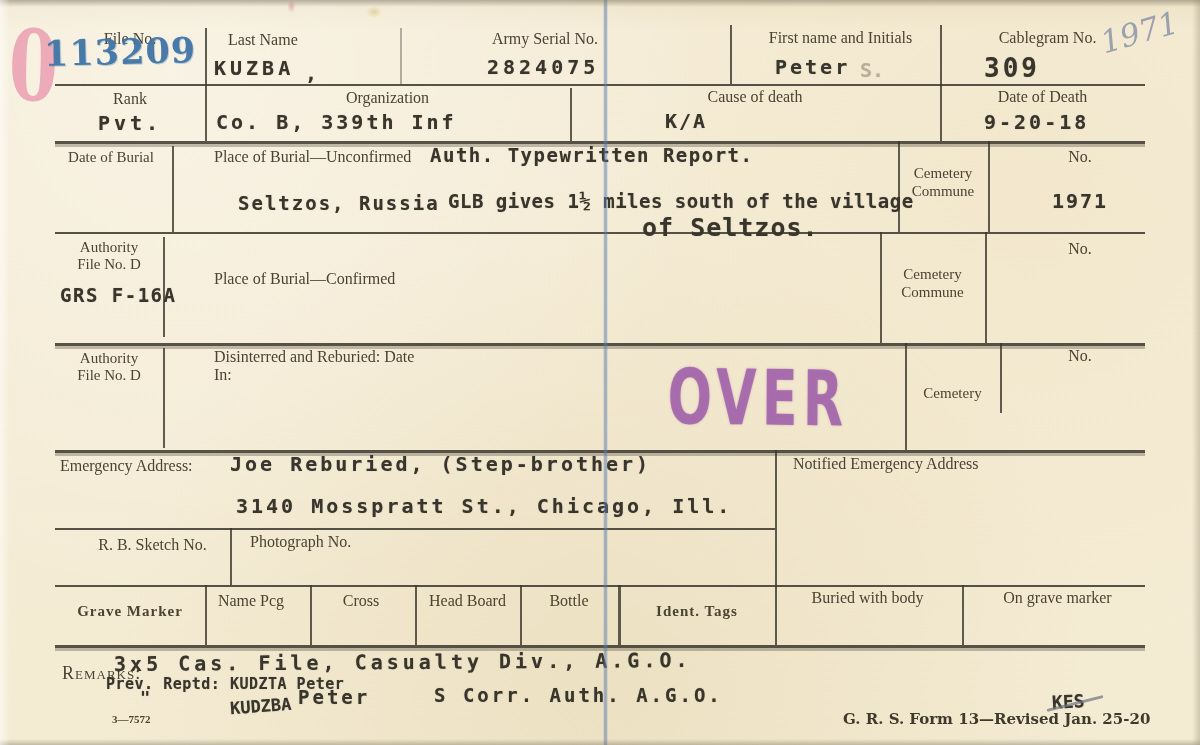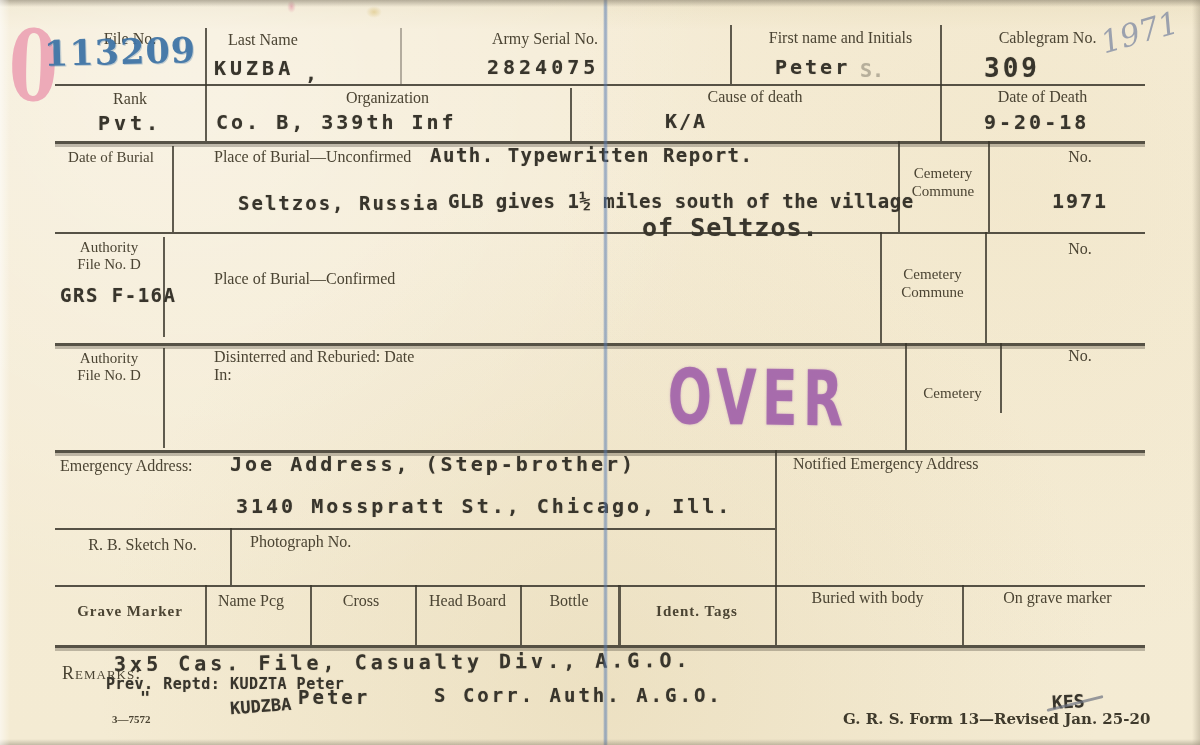--- a/index.html
+++ b/index.html
@@ -95,27 +95,27 @@
   <div class="abs lab" style="left:214px;top:366px;">In:</div>
   <div class="abs" style="left:668px;top:352px;font-family:'DejaVu Sans',sans-serif;font-weight:bold;font-size:58px;letter-spacing:6px;color:rgba(157,92,168,.8);transform:scale(.9,1.32) rotate(.5deg);transform-origin:left top;text-shadow:0 0 2px rgba(157,92,168,.45);">OVER</div>
   <div class="abs lab c" style="left:905px;top:385px;width:95px;font-size:15px;">Cemetery</div>
   <div class="abs lab c" style="left:1040px;top:347px;width:80px;">No.</div>
   <div class="abs vl" style="left:163px;top:348px;height:100px;"></div>
   <div class="abs vl" style="left:905px;top:343px;height:107px;"></div>
   <div class="abs vl" style="left:1000px;top:343px;height:70px;"></div>
   <div class="abs hl bold" style="left:55px;top:450px;width:1090px;"></div>
 
   <div class="abs lab" style="left:60px;top:457px;">Emergency Address:</div>
-  <div class="abs type" style="left:230px;top:452px;letter-spacing:3px;">Joe Address, (Step-brother)</div>
+  <div class="abs type" style="left:230px;top:452px;letter-spacing:3px;">Joe Reburied, (Step-brother)</div>
   <div class="abs type" style="left:236px;top:494px;letter-spacing:3px;">3140 Mosspratt St., Chicago, Ill.</div>
   <div class="abs lab" style="left:793px;top:455px;">Notified Emergency Address</div>
   <div class="abs vl" style="left:775px;top:450px;height:195px;"></div>
   <div class="abs hl" style="left:55px;top:528px;width:720px;"></div>
 
-  <div class="abs lab c" style="left:55px;top:536px;width:175px;text-align:center;">R. B. Sketch No.</div>
+  <div class="abs lab c" style="left:65px;top:536px;width:175px;text-align:center;">R. B. Sketch No.</div>
   <div class="abs lab" style="left:250px;top:533px;">Photograph No.</div>
   <div class="abs vl" style="left:230px;top:528px;height:57px;"></div>
   <div class="abs hl" style="left:55px;top:585px;width:1090px;"></div>
 
   <div class="abs lab c" style="left:60px;top:603px;width:140px;font-weight:bold;font-size:15px;letter-spacing:1px;text-align:center;">Grave Marker</div>
   <div class="abs lab c" style="left:205px;top:592px;width:92px;">Name Pcg</div>
   <div class="abs lab c" style="left:310px;top:592px;width:102px;">Cross</div>
   <div class="abs lab c" style="left:415px;top:592px;width:105px;">Head Board</div>
   <div class="abs lab c" style="left:520px;top:592px;width:98px;">Bottle</div>
   <div class="abs lab c" style="left:622px;top:603px;width:150px;font-weight:bold;font-size:15px;letter-spacing:1px;">Ident. Tags</div>

